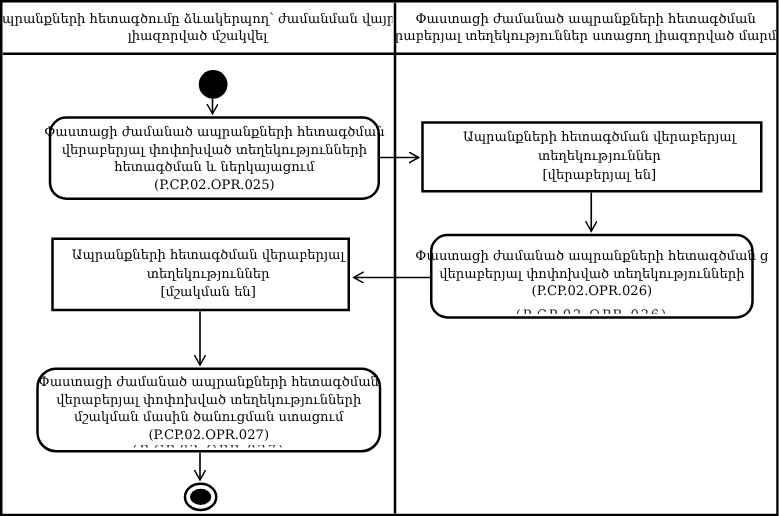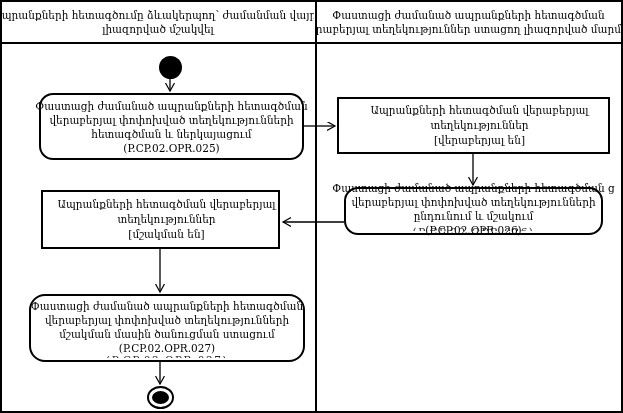--- a/index.html
+++ b/index.html
@@ -143,24 +143,23 @@
     <span class="ln">հետագծման և ներկայացում</span>
     <span class="ln">(P.CP.02.OPR.025)</span>
   </div>
 
   <div class="node objnode" style="left:335px; top:95px; width:273px; height:57px;">
     <span class="ln">Ապրանքների հետագծման վերաբերյալ</span>
     <span class="ln">տեղեկություններ</span>
     <span class="ln">[վերաբերյալ են]</span>
   </div>
 
-  <div class="node activity" style="left:342px; top:185px; width:259px; height:48px; padding-bottom:4px;">
+  <div class="node activity" style="left:342px; top:185px; width:259px; height:68px; padding-bottom:4px;">
     <span class="ln">Փաստացի ժամանած ապրանքների հետագծման ց</span>
     <span class="ln">վերաբերյալ փոփոխված տեղեկությունների</span>
-    <span class="ln">ընդունում և մշակում</span>
     <span class="ln">(P.CP.02.OPR.026)</span>
     <div class="clip-sliver" style="bottom:2px; height:4px;">
       <span style="top:-2px;">(P.CP.02.OPR.026)</span>
     </div>
   </div>
 
   <div class="node objnode" style="left:39px; top:188px; width:239px; height:59px;">
     <span class="ln">Ապրանքների հետագծման վերաբերյալ</span>
     <span class="ln">տեղեկություններ</span>
     <span class="ln">[մշակման են]</span>

